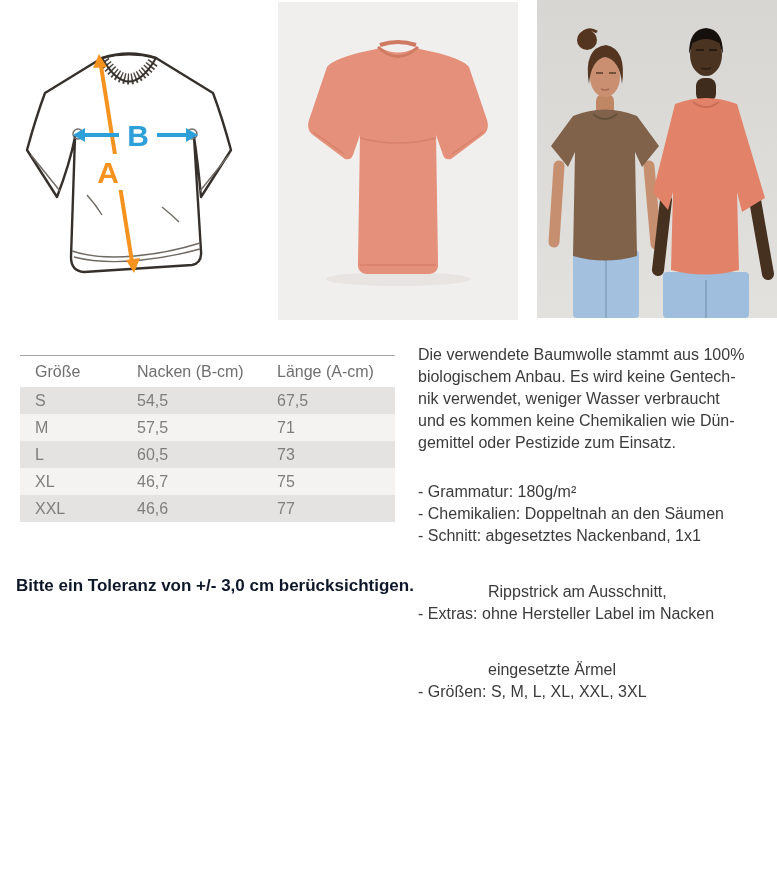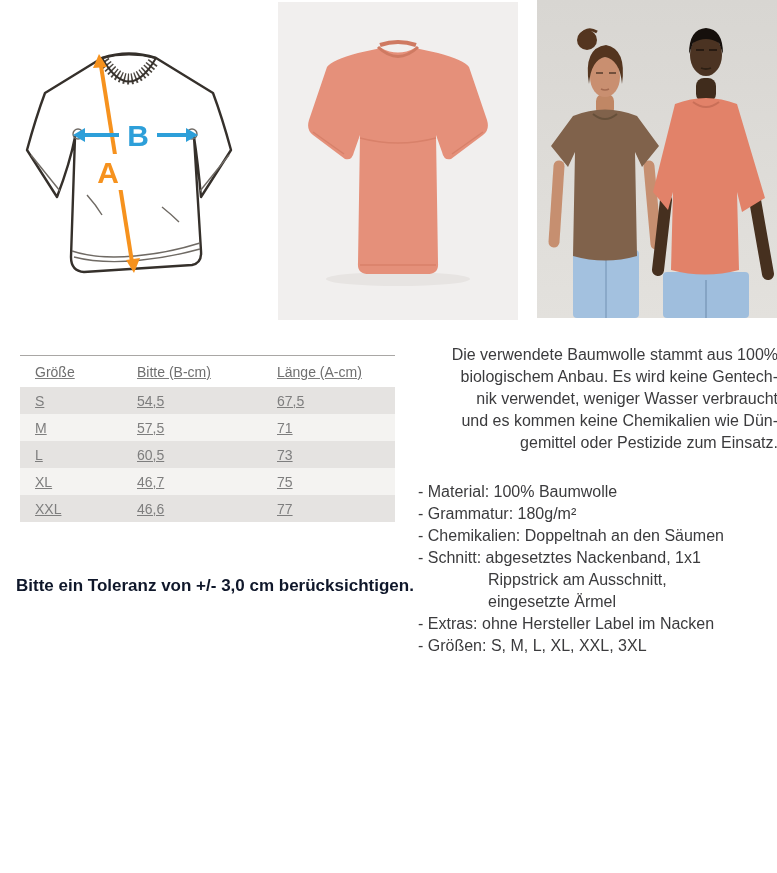--- a/index.html
+++ b/index.html
@@ -9,42 +9,42 @@
   }
   
   .diagram{position:absolute;left:12px;top:45px;width:236px;height:245px;}
   .product-photo{position:absolute;left:278px;top:2px;width:240px;height:318px;}
   .models-photo{position:absolute;left:537px;top:0px;width:240px;height:318px;}
   svg{display:block;}
 
   
   .size-table{
     position:absolute;left:20px;top:355px;width:375px;
-    border-top:1px solid #a9a7a5;font-size:14px;color:#7e7e7e;text-decoration:underline;
+    border-top:1px solid #a9a7a5;font-size:16px;color:#7e7e7e;
   }
   .t-row{display:grid;grid-template-columns:117px 140px 1fr;align-items:center;height:27px;}
   .t-head{height:31px;color:#6f6f6f;}
   .t-row > div:first-child{padding-left:15px;}
   .row-odd{background:#e5e3e1;}
   .row-even{background:#f4f3f1;}
 
   
   .tolerance-note{
     position:absolute;left:16px;top:576px;font-size:17px;color:#0f172a;font-weight:bold;
   }
 
   
   .description{
     position:absolute;left:418px;top:344px;width:360px;
     font-size:16px;line-height:22px;color:#3b3b3d;
   }
   .description .para{white-space:pre-line;margin:0 0 24px 0;}
-  .description .para.second{margin-bottom:27px;text-align:right;}
+  .description .para.second{margin-bottom:27px;}
   .spec-line{height:22px;}
-  .spec-line.indent{padding-left:70px;}
+  .spec-line.indent{padding-left:70px;margin-top:34px;}
 
   
   .measure-label{font-family:"Liberation Sans", sans-serif;font-weight:bold;font-size:30px;}
   .label-a{fill:#F6921E;}
   .label-b{fill:#2D9FD9;}
 </style>
 </head>
 <body>
 
 <div class="diagram">
@@ -178,21 +178,21 @@
           <path d="M172,50 L180,50"></path>
       </g>
       <path d="M164,68 Q169,70 174,68" fill="none" stroke="#2e2014" stroke-width="1.8"></path>
     </g>
   </svg>
 </div>
 
 <div class="size-table">
   <div class="t-row t-head">
     <div>Größe</div>
-    <div>Bitte (B-cm)</div>
+    <div>Nacken (B-cm)</div>
     <div>Länge (A-cm)</div>
   </div>
   <div class="t-row row-odd">
     <div>S</div>
     <div>54,5</div>
     <div>67,5</div>
   </div>
   <div class="t-row row-even">
     <div>M</div>
     <div>57,5</div>
@@ -217,22 +217,21 @@
 
 <div class="tolerance-note">Bitte ein Toleranz von +/- 3,0 cm berücksichtigen.</div>
 
 <div class="description">
   <p class="para second">Die verwendete Baumwolle stammt aus 100%
 biologischem Anbau. Es wird keine Gentech-
 nik verwendet, weniger Wasser verbraucht
 und es kommen keine Chemikalien wie Dün-
 gemittel oder Pestizide zum Einsatz.</p>
   <div>
-    <div class="spec-line">- Material: 100% Baumwolle</div>
     <div class="spec-line">- Grammatur: 180g/m²</div>
     <div class="spec-line">- Chemikalien: Doppeltnah an den Säumen</div>
     <div class="spec-line">- Schnitt: abgesetztes Nackenband, 1x1</div>
     <div class="spec-line indent">Rippstrick am Ausschnitt,</div>
+    <div class="spec-line">- Extras: ohne Hersteller Label im Nacken</div>
     <div class="spec-line indent">eingesetzte Ärmel</div>
-    <div class="spec-line">- Extras: ohne Hersteller Label im Nacken</div>
     <div class="spec-line">- Größen: S, M, L, XL, XXL, 3XL</div>
   </div>
 </div>
 
 </body></html>

